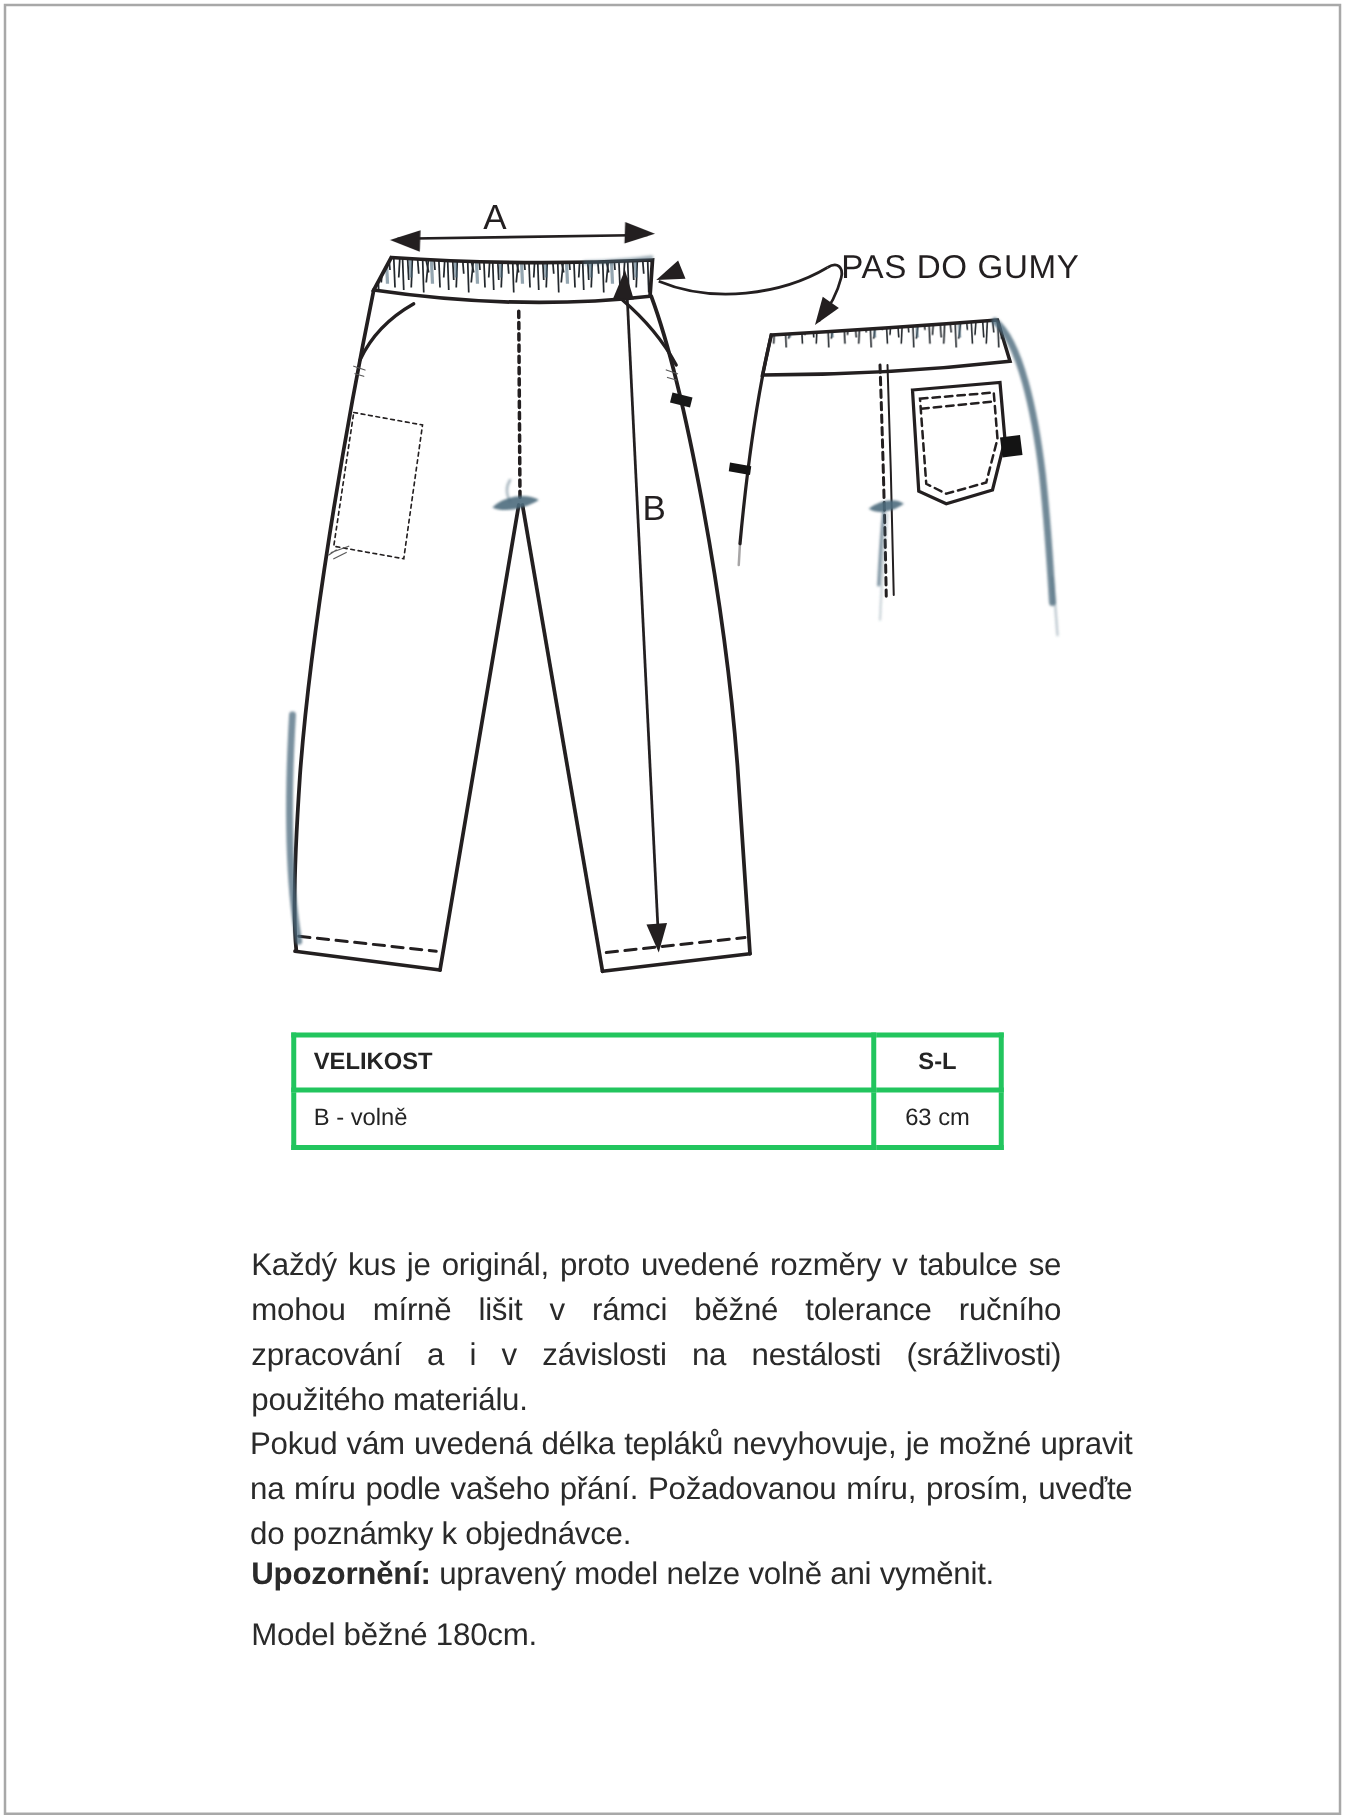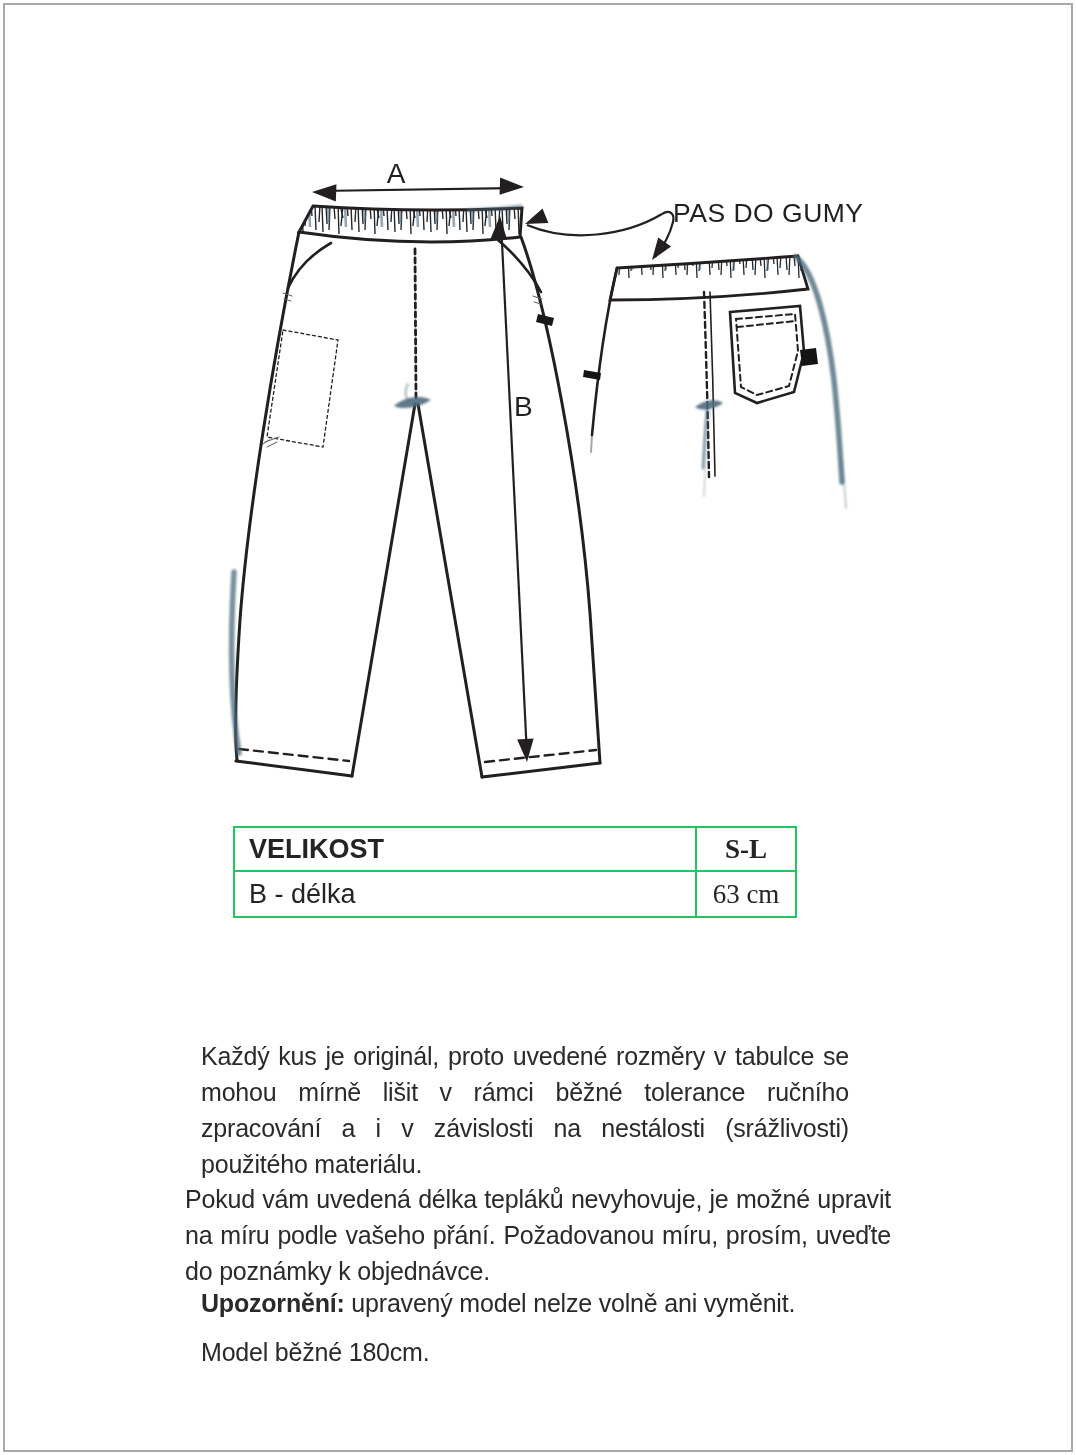--- a/index.html
+++ b/index.html
@@ -19,43 +19,42 @@
   .diagram{
     position:absolute;left:0;top:0;width:1076px;height:820px;
   }
   
   .size-table{
     position:absolute;left:233px;top:826px;
     border-collapse:collapse;
     table-layout:fixed;
   }
   .size-table td{
-    border:2px solid #22c55e;
-    font-size:27px;
+    border:4px solid #22c55e;
+    font-size:19px;
     color:#242424;
     padding:0 0 0 14px;
     vertical-align:middle;
   }
   .size-table .col-label{width:446px;}
-  .size-table .col-value{width:98px;text-align:center;padding:0 0;font-family:Liberation Serif, serif;}
+  .size-table .col-value{width:98px;text-align:center;padding:0 0;}
   .size-table tr{height:46px;}
   .size-table tr.hdr{height:44px;}
   .size-table .bold{font-weight:bold;}
   
   .note{
     position:absolute;
     font-size:25px;
     line-height:36px;
     color:#2a2a2a;
     letter-spacing:-0.2px;
-    margin-top:44px;
   }
   .note.just{text-align:justify;}
   #note-tolerance{left:201px;top:994px;width:648px;}
-  #note-custom{left:185px;top:1137px;width:706px;}
+  #note-custom{left:200px;top:1137px;width:706px;}
   #note-warning{left:201px;top:1241px;width:760px;}
   #note-model{left:201px;top:1290px;width:600px;}
   .bold-label{font-weight:bold;text-align:center;}
 </style>
 </head>
 <body>
 
 <div class="page">
   <div class="page-border"></div>
 
@@ -181,21 +180,21 @@
     </g>
   </svg>
 
   <table class="size-table">
     <tbody>
       <tr class="hdr">
         <td class="col-label bold">VELIKOST</td>
         <td class="col-value bold">S-L</td>
       </tr>
       <tr>
-        <td class="col-label">B - délka</td>
+        <td class="col-label">B - volně</td>
         <td class="col-value">63 cm</td>
       </tr>
     </tbody>
   </table>
 
   <div class="note just" id="note-tolerance">Každý kus je originál, proto uvedené rozměry v tabulce se mohou mírně lišit v rámci běžné tolerance ručního zpracování a i v závislosti na nestálosti (srážlivosti) použitého materiálu.</div>
 
   <div class="note just" id="note-custom">Pokud vám uvedená délka tepláků nevyhovuje, je možné upravit na míru podle vašeho přání. Požadovanou míru, prosím, uveďte do poznámky k objednávce.</div>
 
   <div class="note" id="note-warning"><span class="bold-label">Upozornění:</span><span> upravený model nelze volně ani vyměnit.</span></div>

